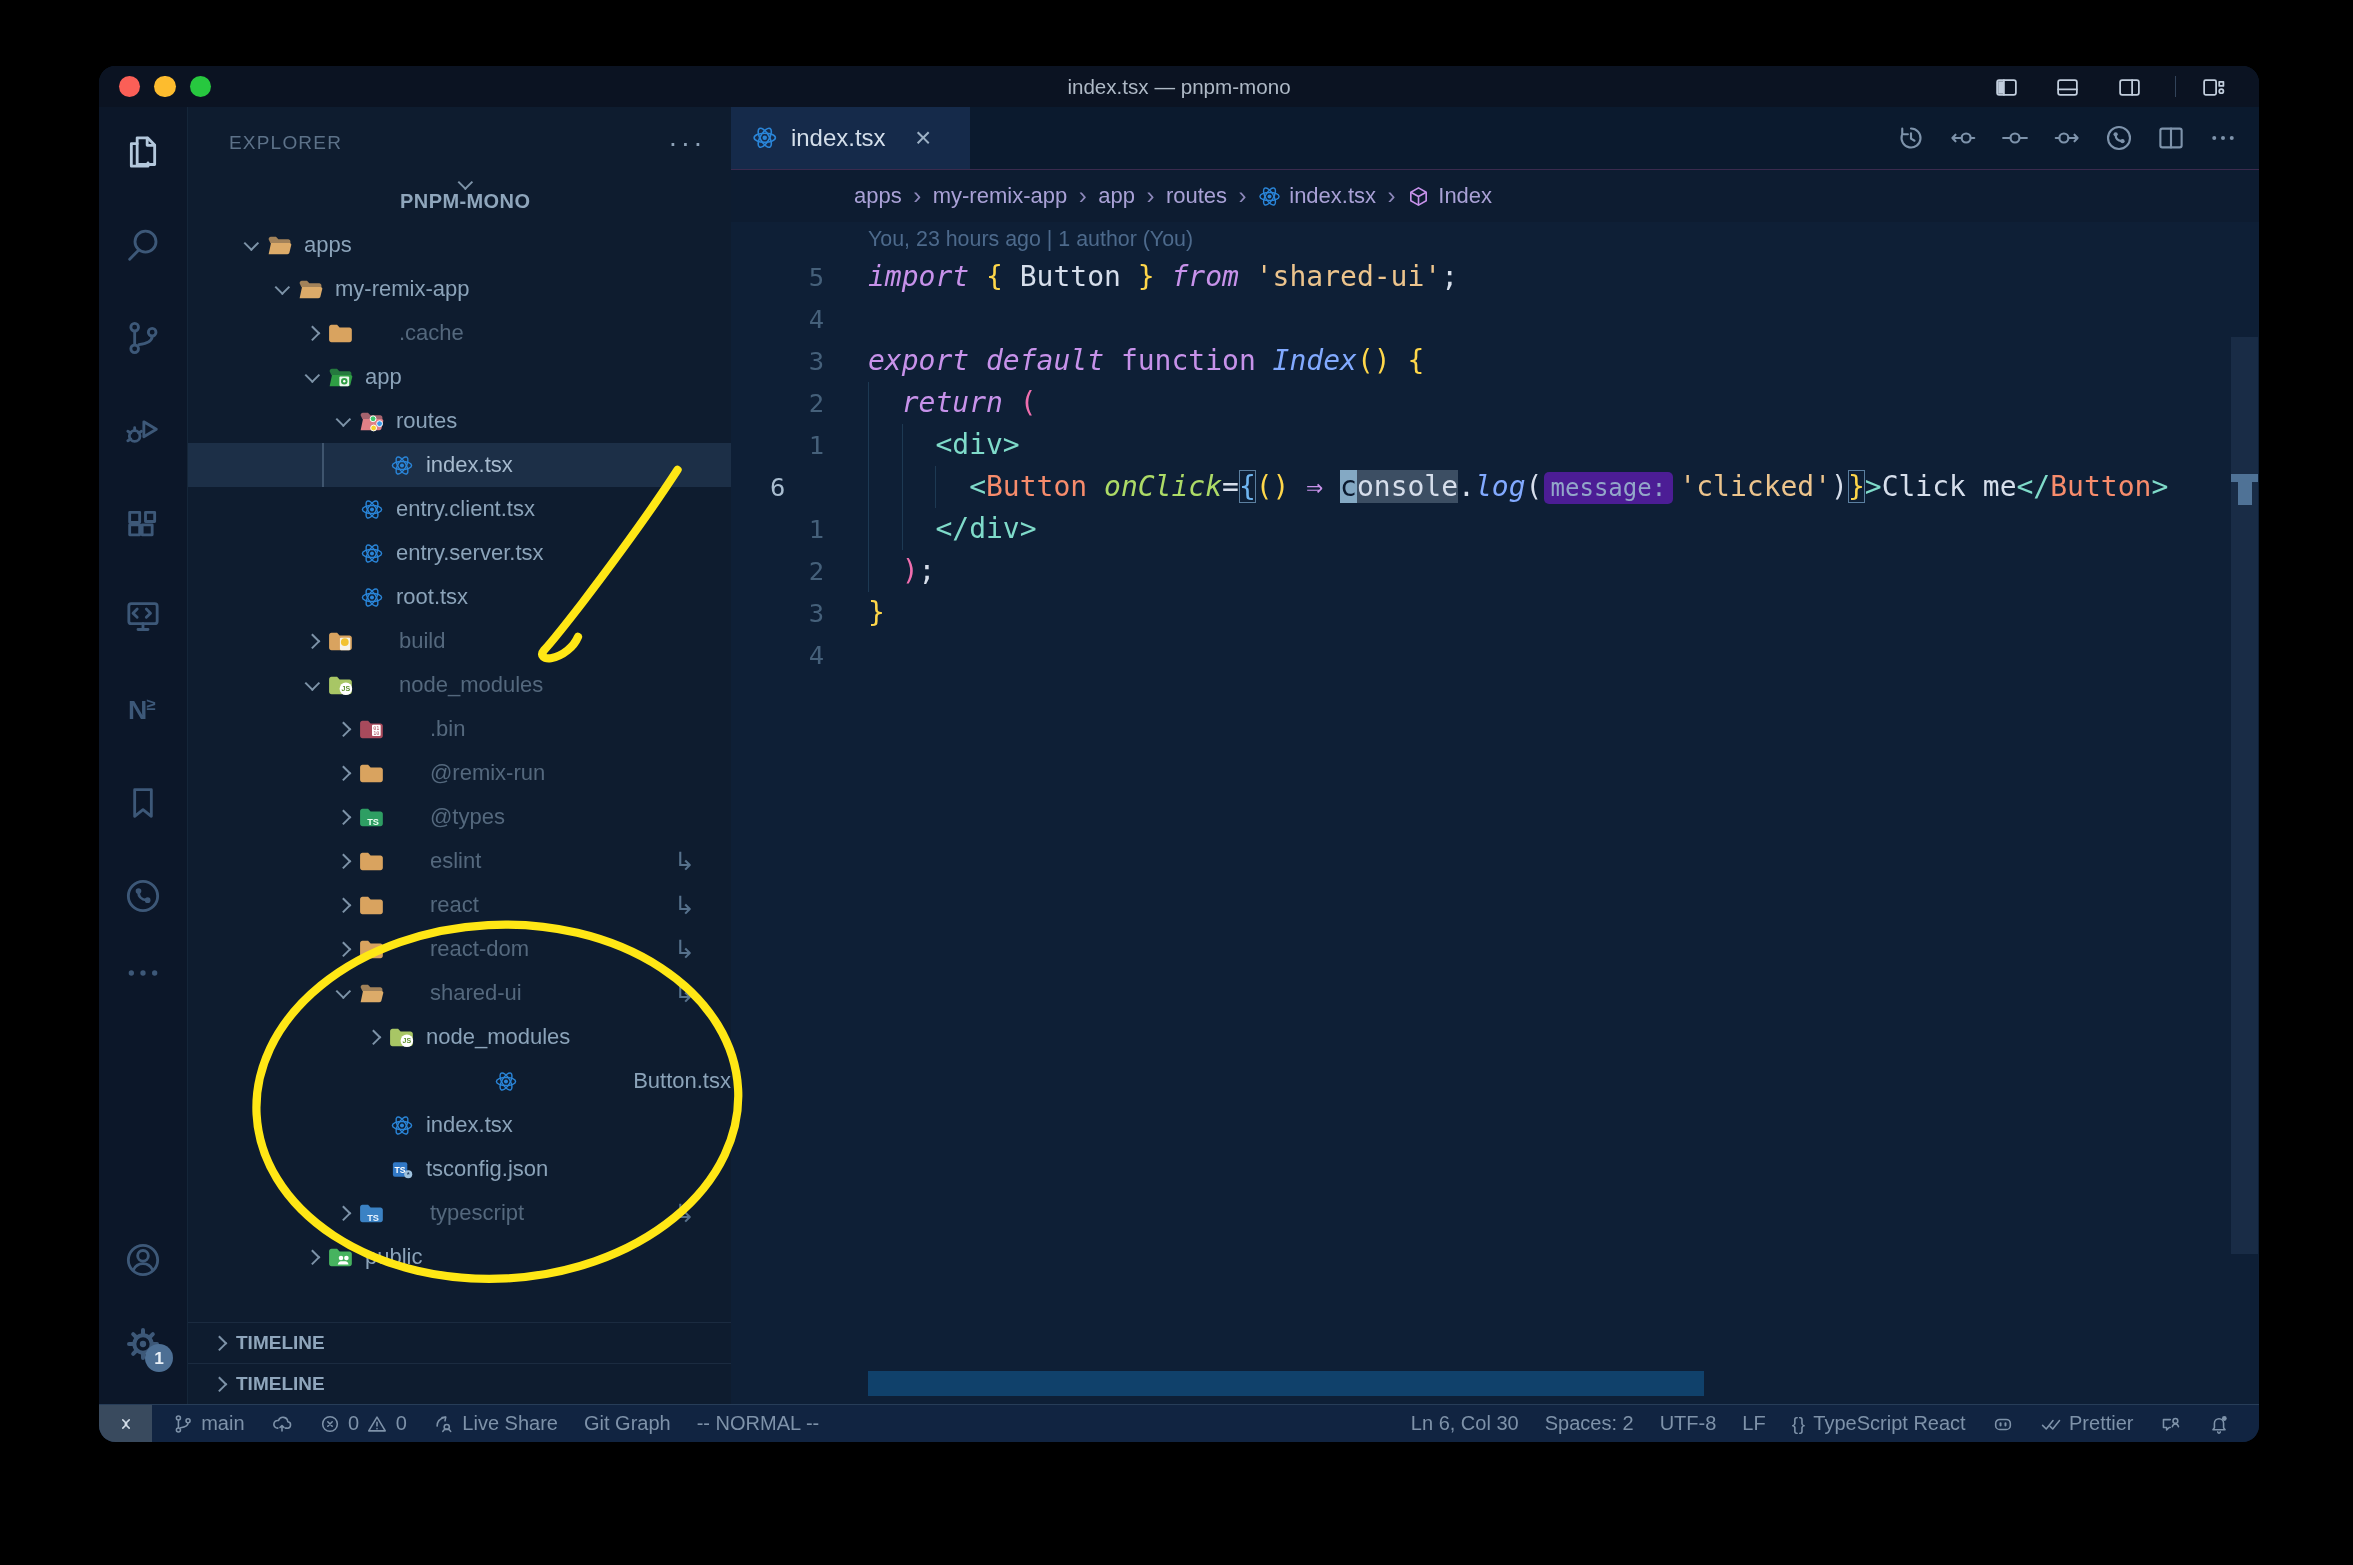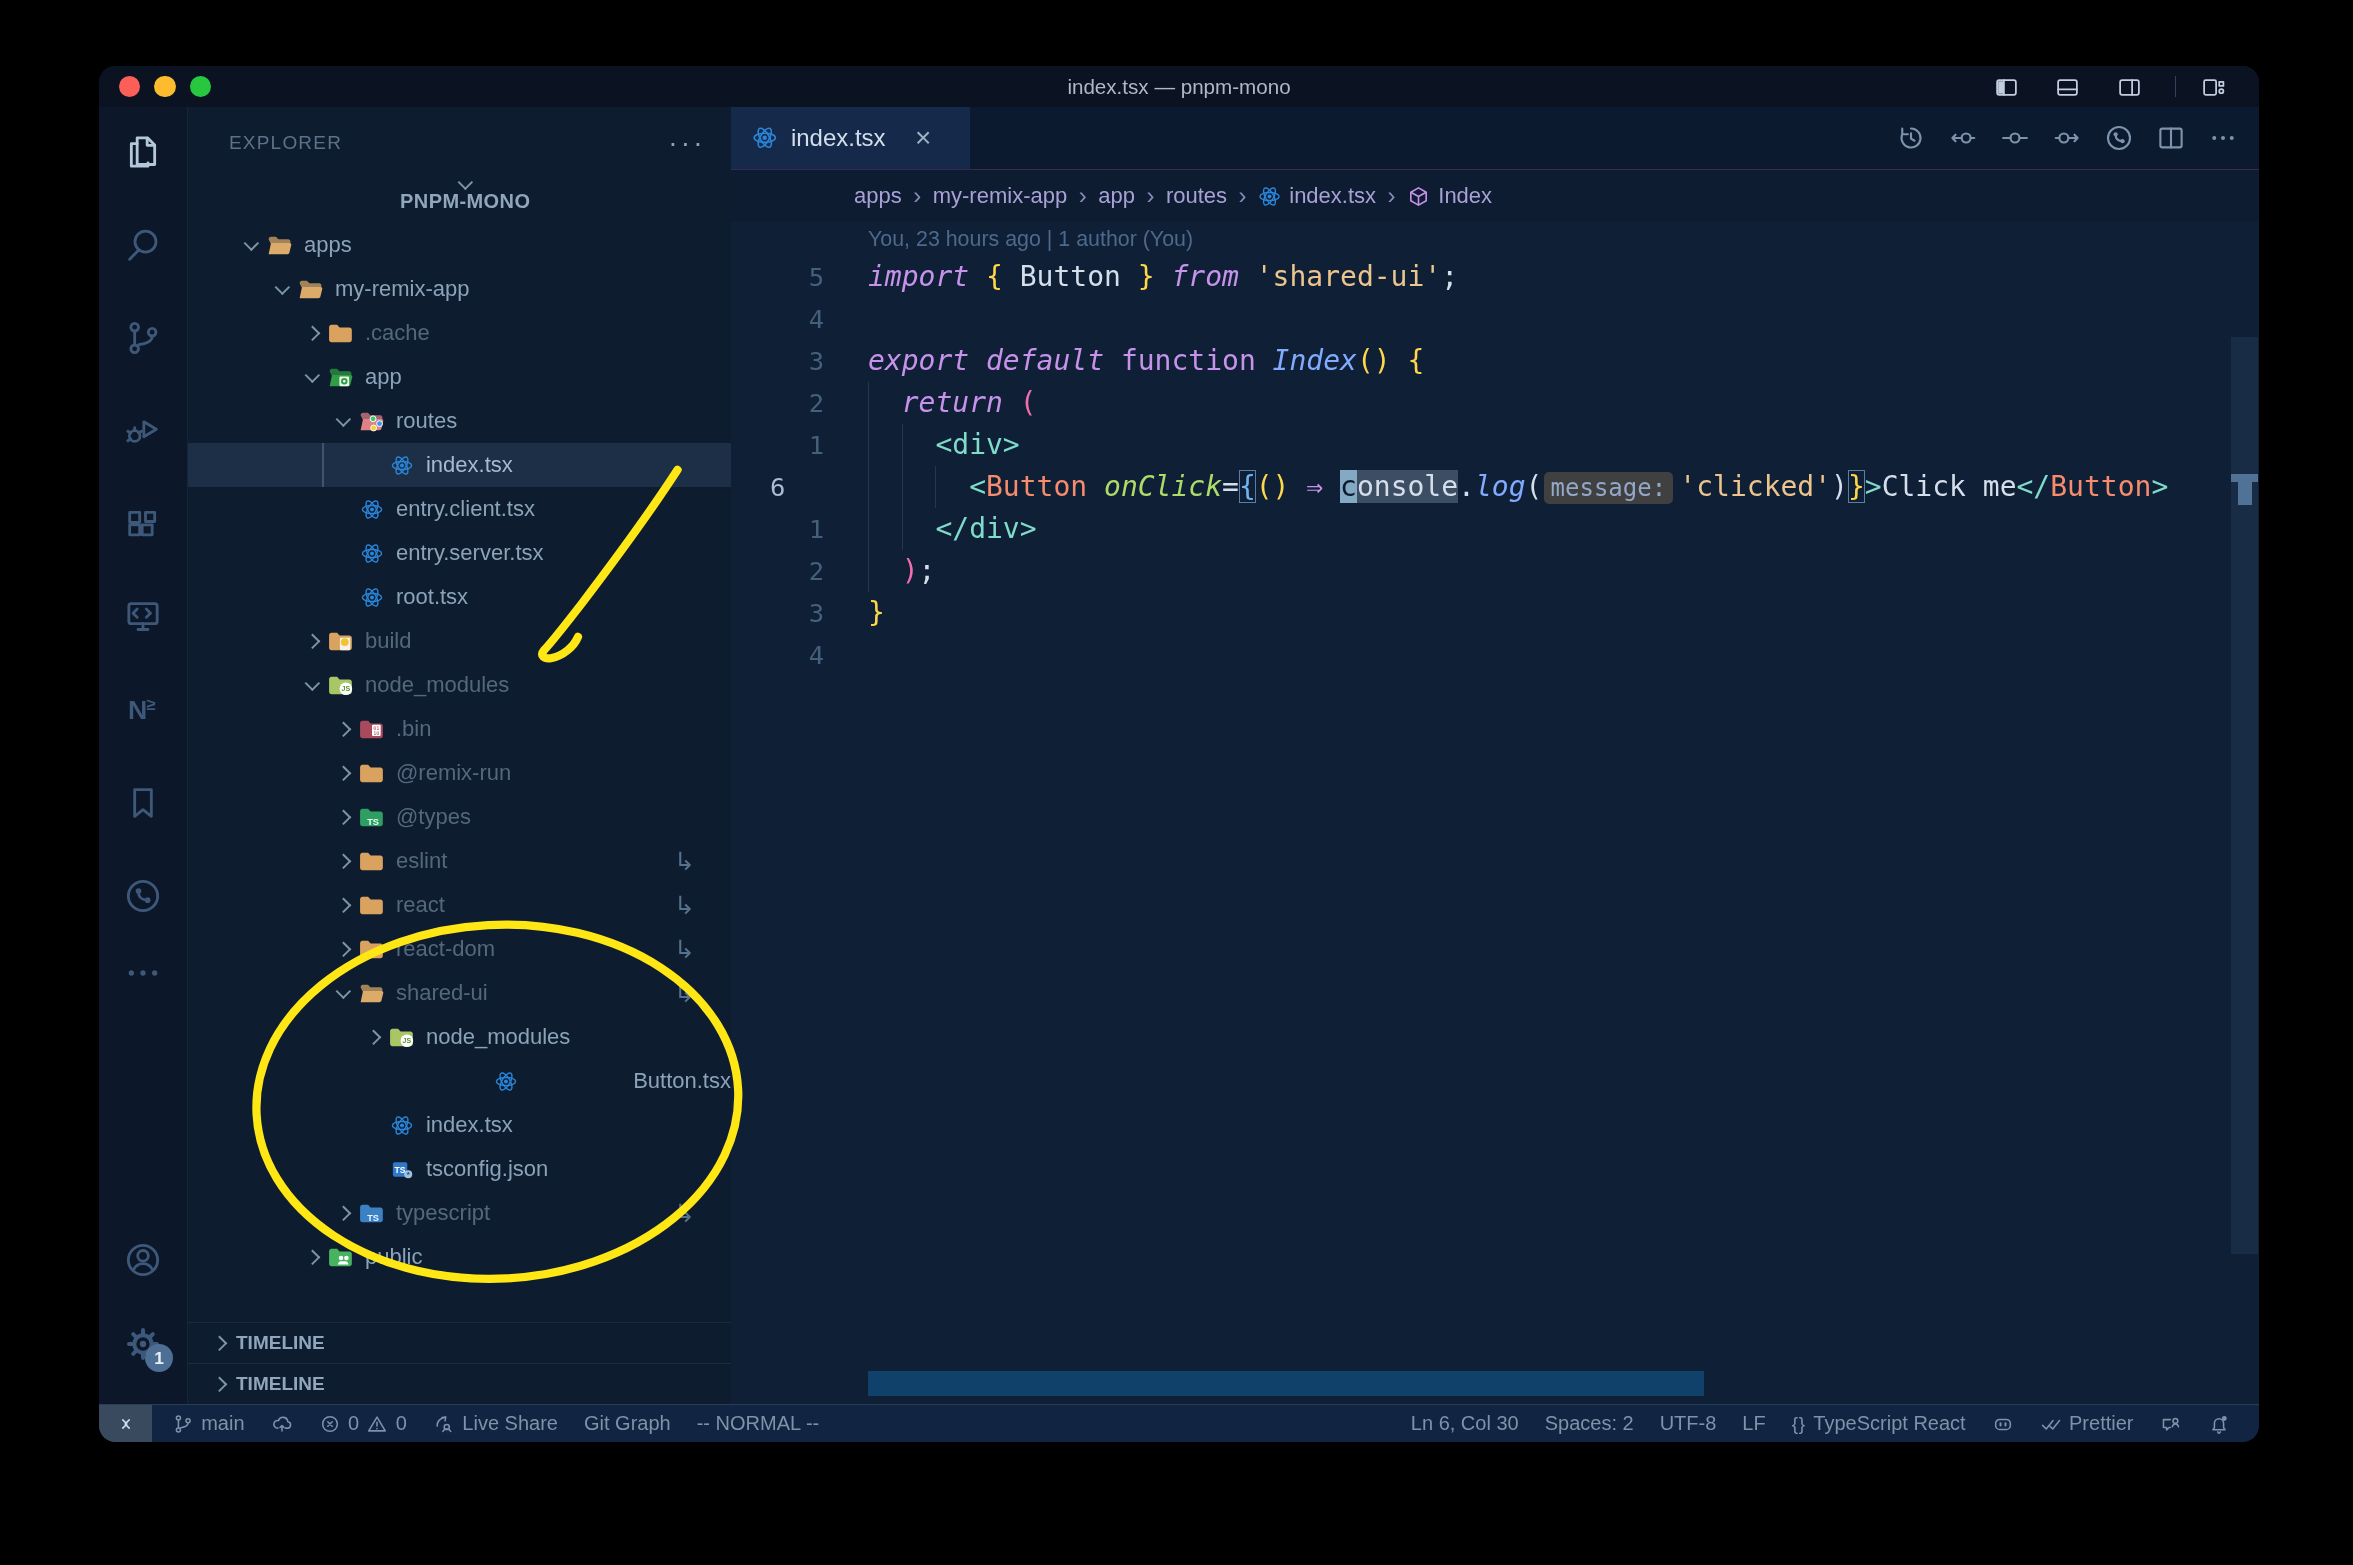--- a/index.html
+++ b/index.html
@@ -40,21 +40,21 @@
   .trow { height:44px; display:flex; align-items:center; position:relative; font-size:22px; color:#8ba3b9;
           flex:0 0 auto; cursor:default; }
   .trow.root { font-weight:bold; color:#8fa6bc; font-size:20px; letter-spacing:0.4px; }
   .chevslot { width:26px; flex:0 0 auto; display:flex; align-items:center; justify-content:center; }
   .chev { width:10.7px; height:10.7px; border-right:2.1px solid #7d93a8; border-bottom:2.1px solid #7d93a8; }
   .chev.down { transform:rotate(45deg) translate(-1.6px,-1.6px); }
   .chev.right { transform:rotate(-45deg); }
   .ic { width:26px; height:23px; margin:0 10.7px 0 3.3px; flex:0 0 auto; position:relative; }
   .ic svg { width:100%; height:100%; display:block; }
   .lbl { white-space:nowrap; }
-  .trow.dim .lbl { color:#54687d; }
+  .trow.dim .lbl { color:#54687d;margin-left:34px; }
   .trow.sel { background:#1c2f47; }
   .trow.sel .lbl { color:#a6bace; }
   .trow.sel::before { content:""; position:absolute; left:134px; top:0; bottom:0; width:1.6px; background:#3f556e; }
   .sym { position:absolute; right:36px; color:#56718c; font-size:25px; }
   .sb-spacer { flex:1; }
   .sb-section { height:41px; border-top:1.6px solid #1b2b40; display:flex; align-items:center;
                 padding-left:15px; color:#8fa6bc; font-weight:bold; font-size:19px; flex:0 0 auto; }
   .sb-section .chevslot { width:33px; }
   
   .editor { flex:1; display:flex; flex-direction:column; background:#0e1f36; min-width:0; position:relative; }
@@ -85,21 +85,21 @@
   .tk-kw  { color:#c792ea; font-style:italic; }
   .tk-kw2 { color:#c792ea; }
   .tk-fg  { color:#d6deeb; }
   .tk-gold{ color:#ffd74a; }
   .tk-pink{ color:#ef6eae; }
   .tk-teal{ color:#7fdbca; }
   .tk-tag { color:#f78c6c; }
   .tk-attr{ color:#addb67; font-style:italic; }
   .tk-blue{ color:#82aaff; font-style:italic; }
   .tk-str { color:#ecc48d; }
-  .tk-inlay { background:#404040; color:#93a7c9; border-radius:5px; padding:1.6px 6.6px; margin:0 6.6px 0 1.6px;
+  .tk-inlay { background:#4c1d95; color:#93a7c9; border-radius:5px; padding:1.6px 6.6px; margin:0 6.6px 0 1.6px;
               font-size:24px; }
   .tk-cursor { background:#84a9c4; color:#0b1a2f; }
   .tk-hl { background:#3c4e63; }
   .tk-boxblue { color:#6fb5f0; outline:1.6px solid #5b7fa0; outline-offset:-1.6px; }
   .tk-boxgold { color:#ffd74a; outline:1.6px solid #5b7fa0; outline-offset:-1.6px; }
   .hscroll { position:absolute; left:137px; bottom:8.2px; width:836px; height:25px; background:#10416b; }
   .vscroll { position:absolute; right:0.8px; top:115px; width:27px; height:1152px; }
   .vslider { height:917px; background:rgba(94,130,168,0.14); }
   .vdeco { position:absolute; top:137px; left:0; width:100%; height:8.2px; background:#4f7296; }
   .vstem { position:absolute; top:145px; left:6.6px; width:14px; height:23px; background:#4f7296; }

